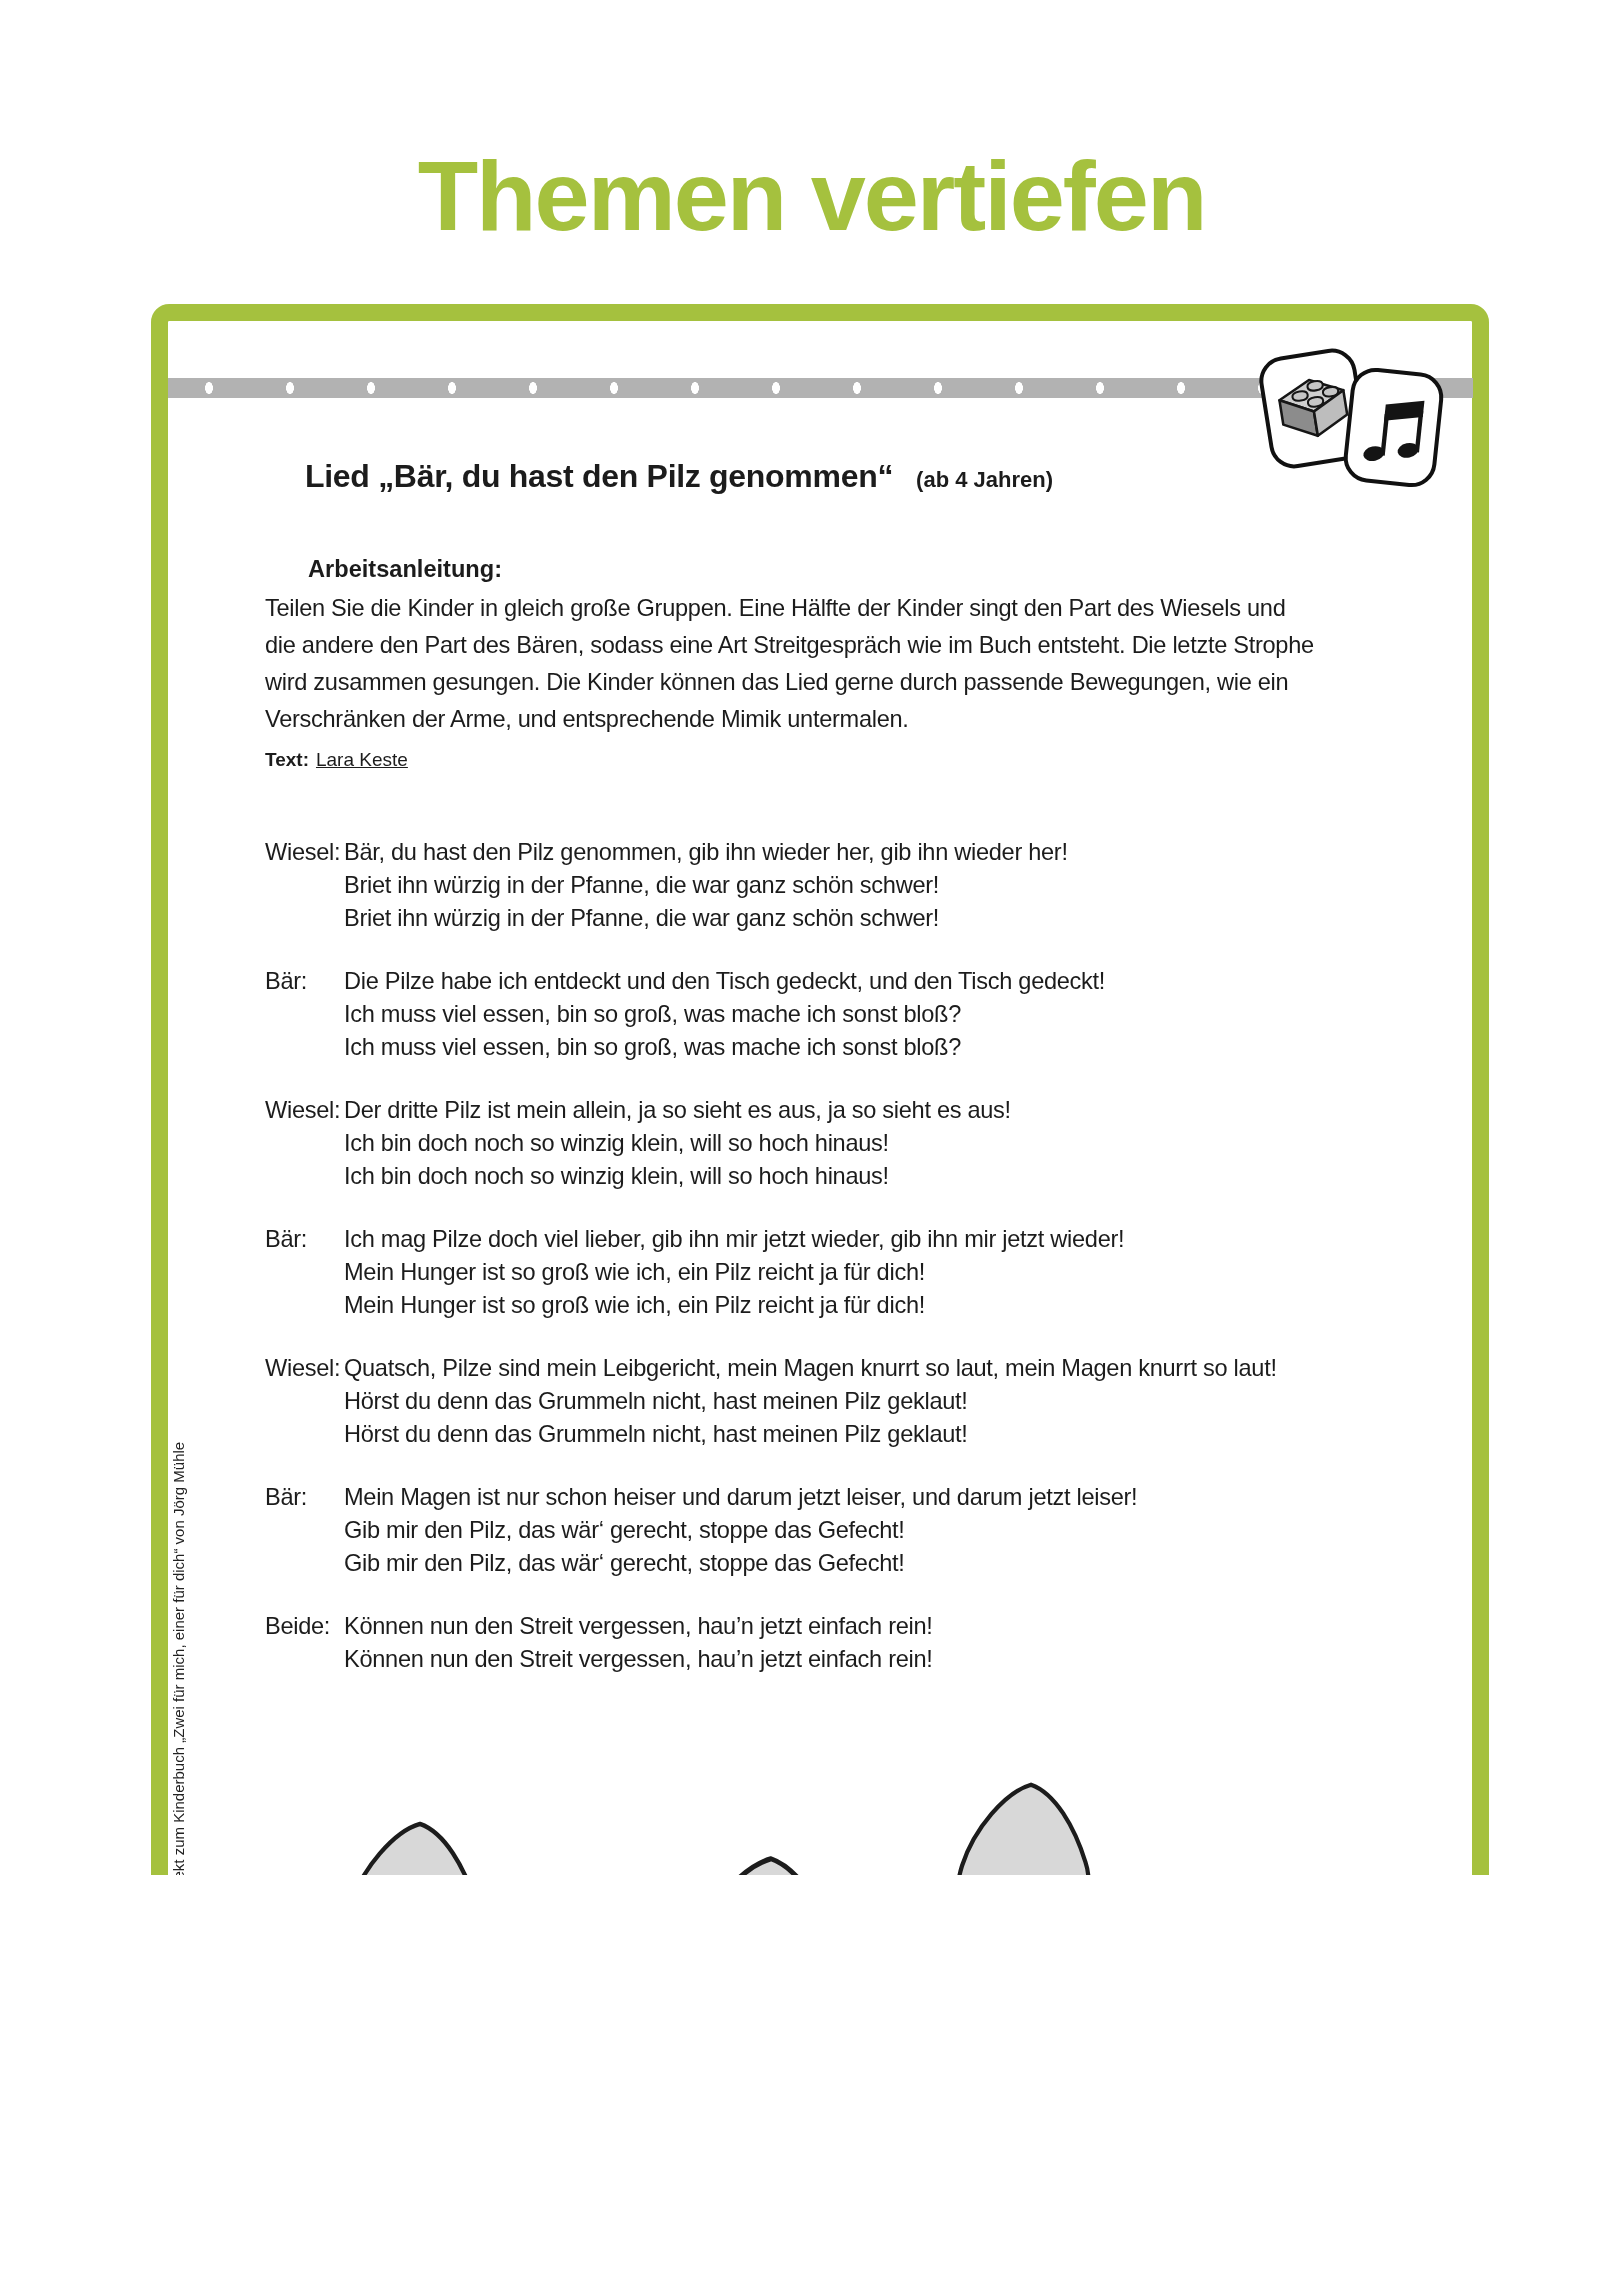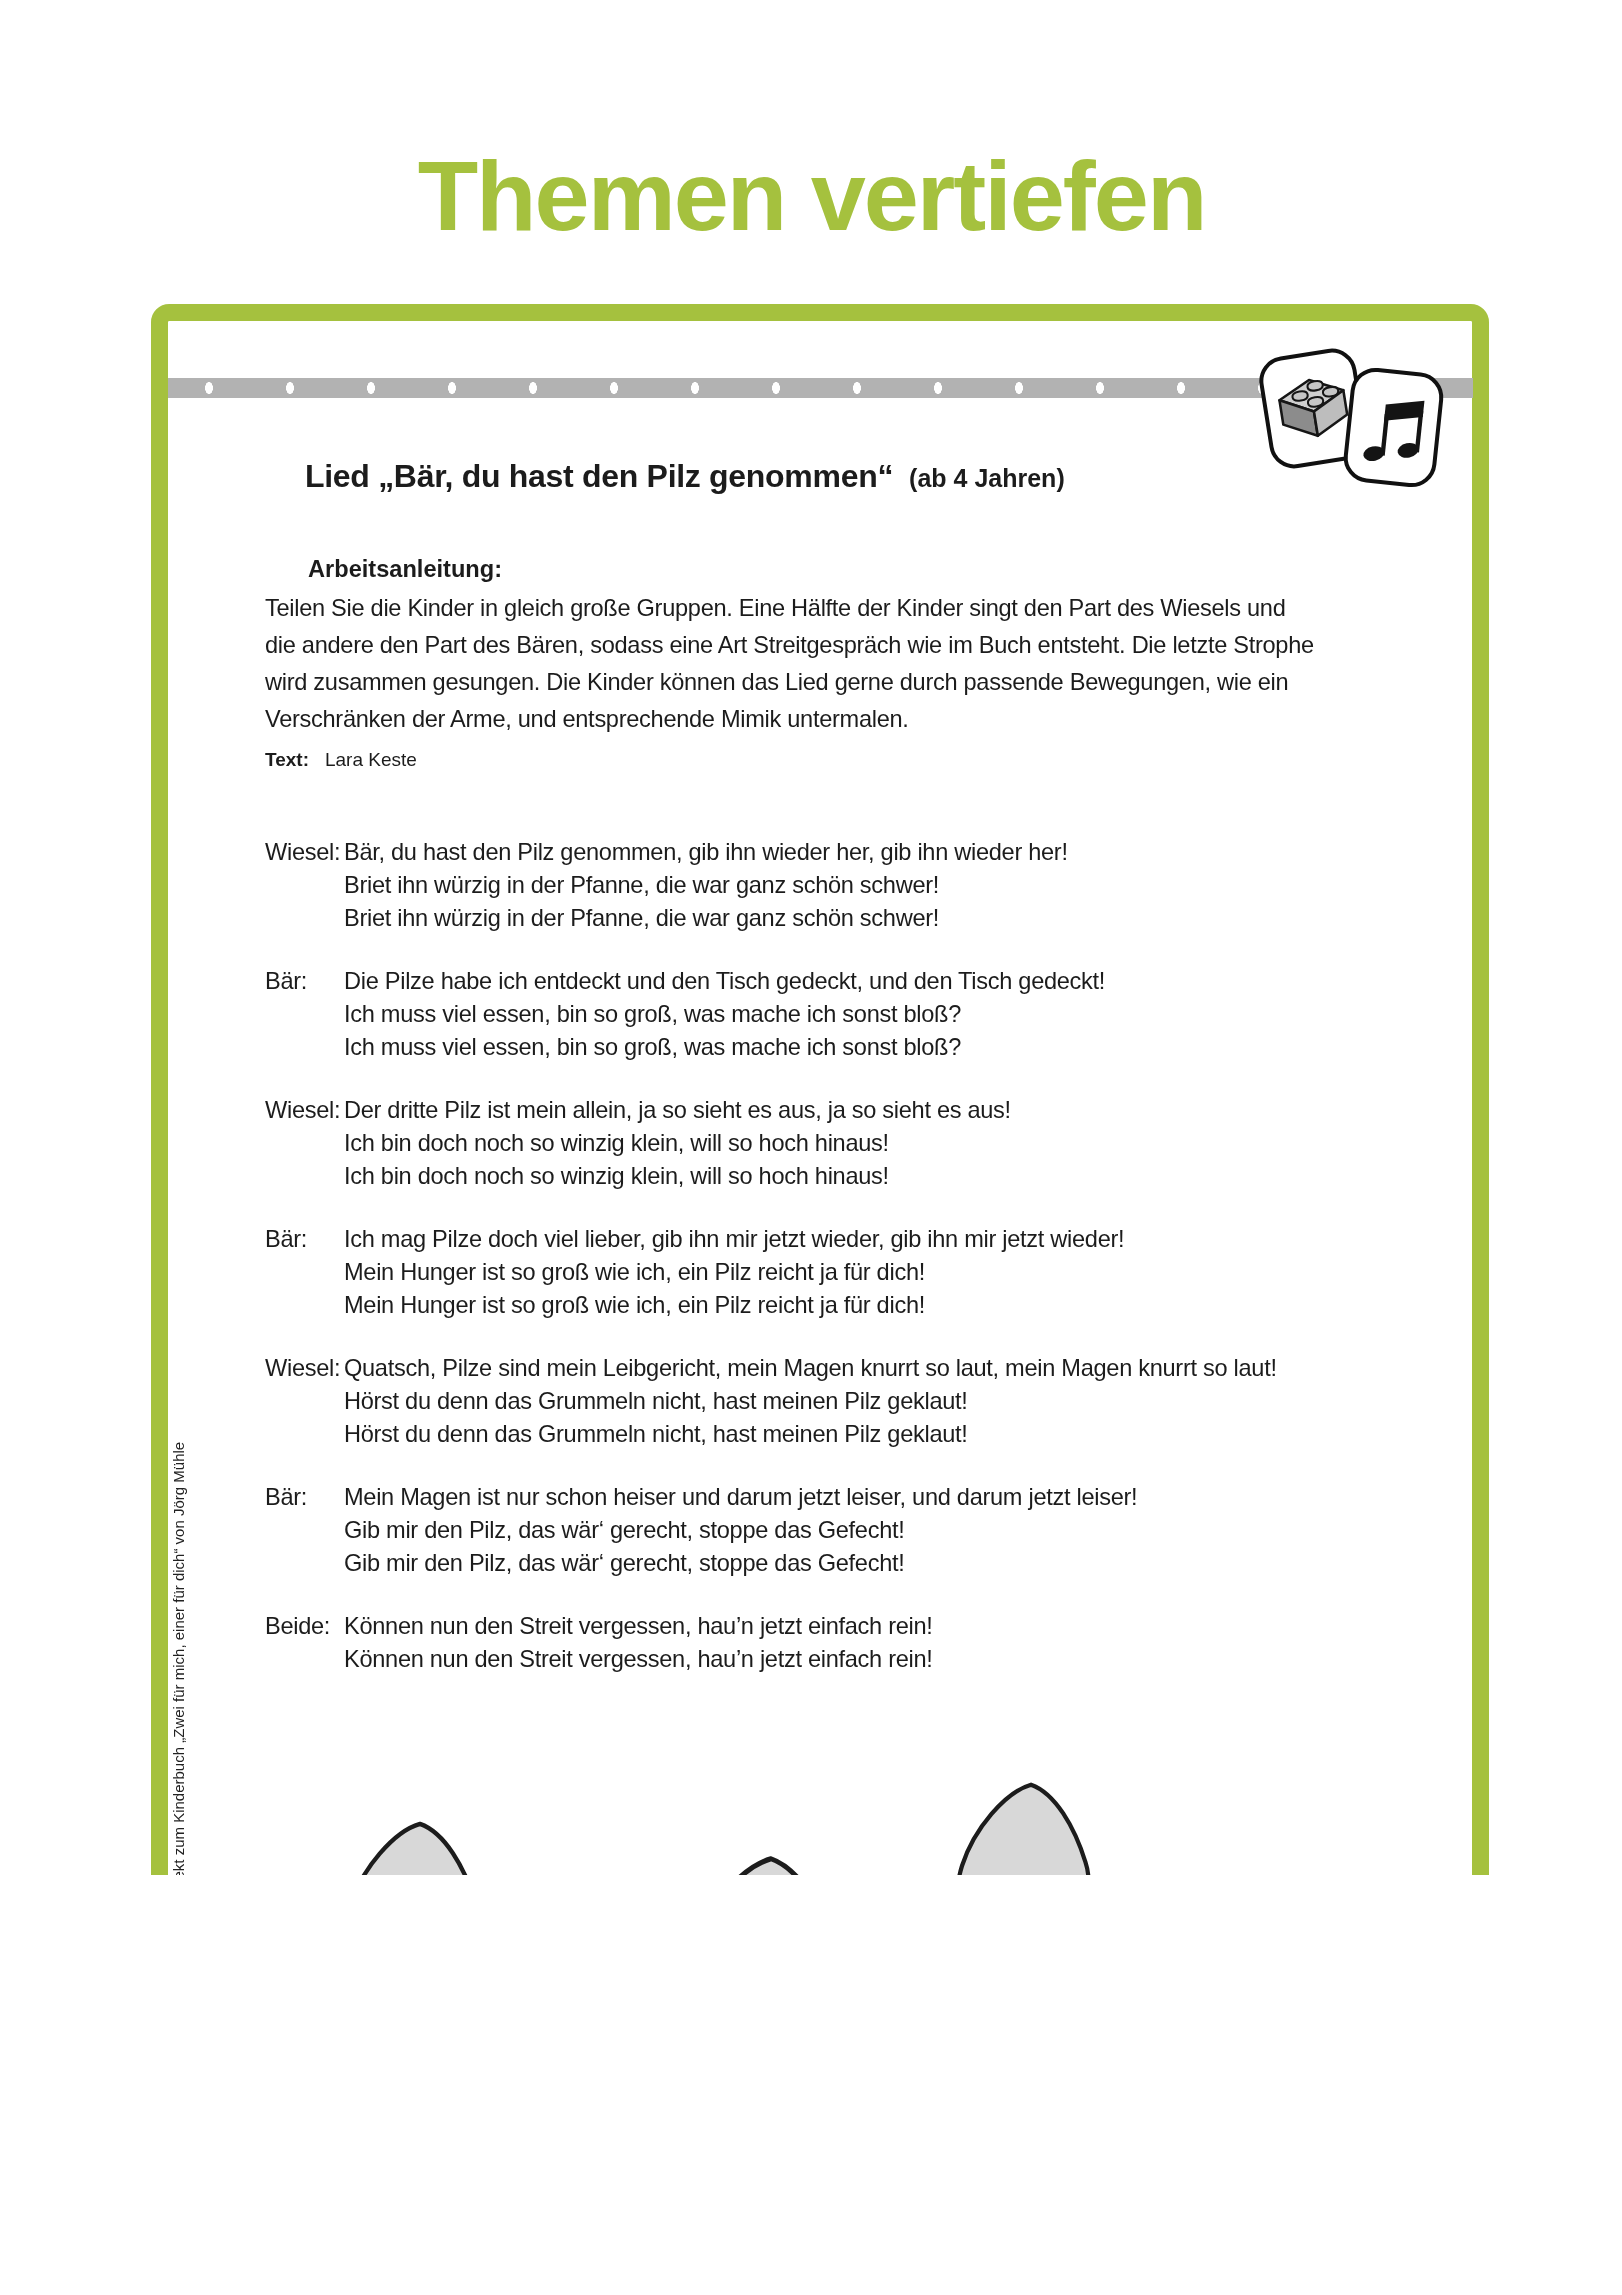--- a/index.html
+++ b/index.html
@@ -51,27 +51,27 @@
     position:absolute;left:1228px;top:2140px;width:62px;height:65px;background:#fff;
     border:3.9px solid #111;border-radius:14.4px;transform:rotate(-3deg);
     display:flex;align-items:center;justify-content:center;
     font-size:34px;font-weight:bold;box-sizing:border-box;
   }
   
   .song-heading{
     position:absolute;left:265px;top:458px;display:flex;align-items:baseline;white-space:nowrap;
   }
   .song-heading .main{font-size:32px;font-weight:bold;letter-spacing:-0.3px;margin-left:40px;}
-  .song-heading .age{font-size:25px;font-weight:bold;margin-left:16px;}
+  .song-heading .age{font-size:22px;font-weight:bold;margin-left:23px;}
   .instructions-label{position:absolute;left:281px;top:556px;font-size:23.6px;font-weight:bold;margin-left:27px;}
   .instructions{position:absolute;left:265px;top:590px;font-size:23.6px;line-height:37px;letter-spacing:-0.3px;}
   .instructions div{white-space:nowrap;}
   .credits{position:absolute;left:265px;top:745px;font-size:19px;line-height:30px;}
   .credits b{font-weight:bold;}
-  .credits span{margin-left:16px;}
+  .credits span{margin-left:7px;text-decoration:underline;}
   .credits div{white-space:nowrap;}
   .lyrics{position:absolute;left:265px;top:836px;font-size:23.6px;line-height:33px;letter-spacing:-0.3px;}
   .verse{display:flex;margin-bottom:30px;}
   .verse .speaker{width:79px;flex:none;}
   .verse .line{white-space:nowrap;}
   
   .sidebar-credit{
     position:absolute;left:181px;top:1765px;width:720px;height:22px;
     transform:translate(-50%,-50%) rotate(-90deg);
     font-size:15px;color:#222;text-align:center;white-space:nowrap;

